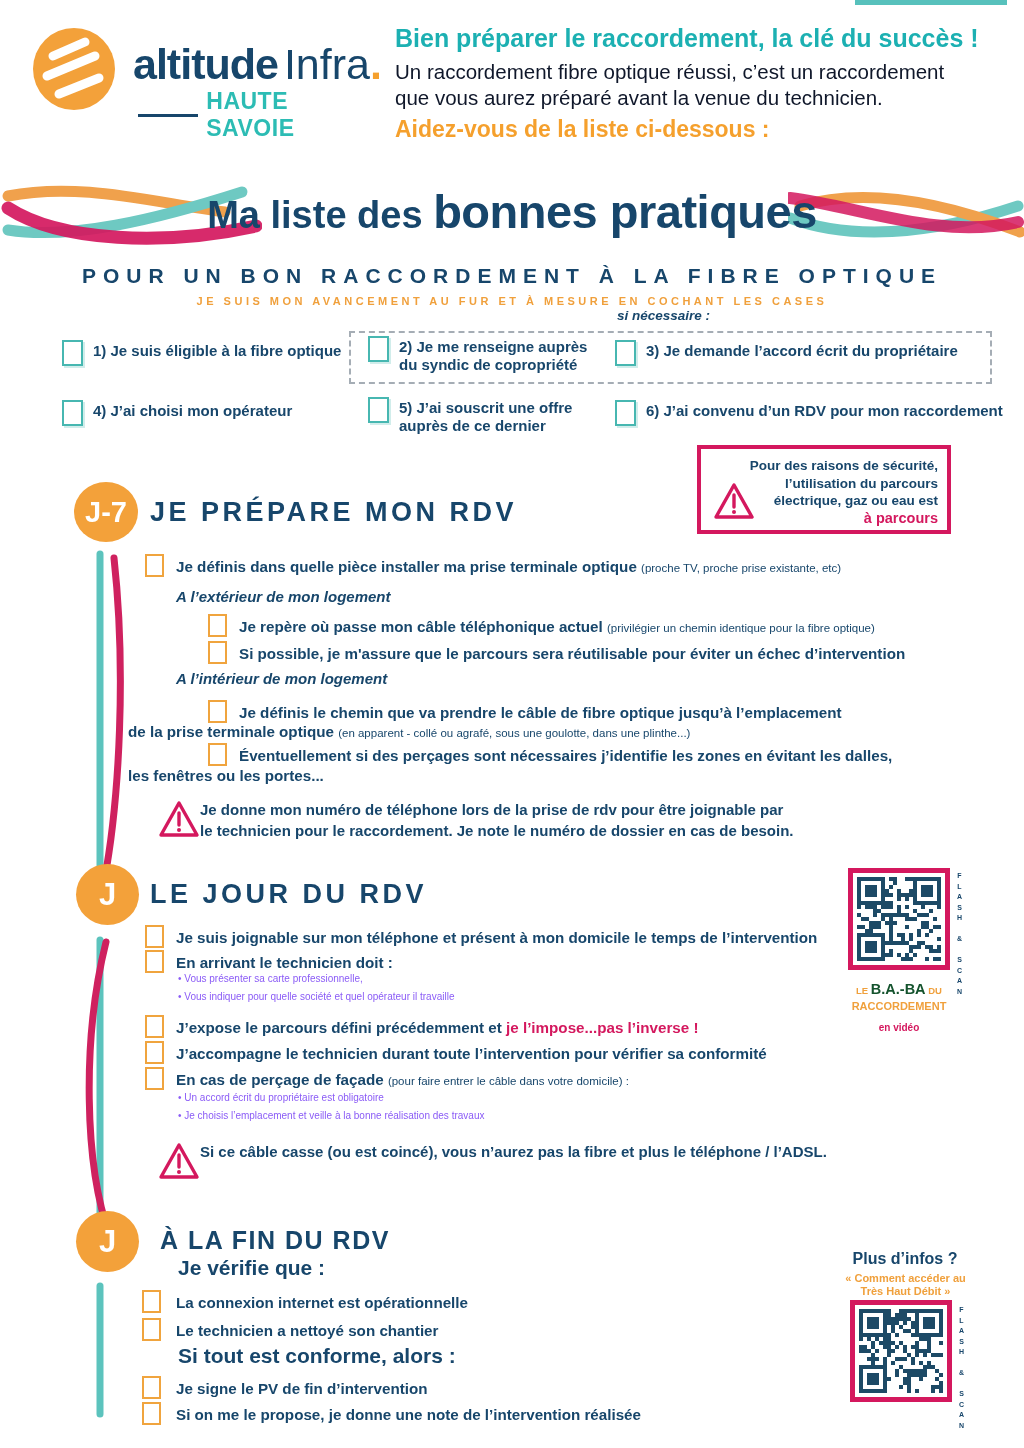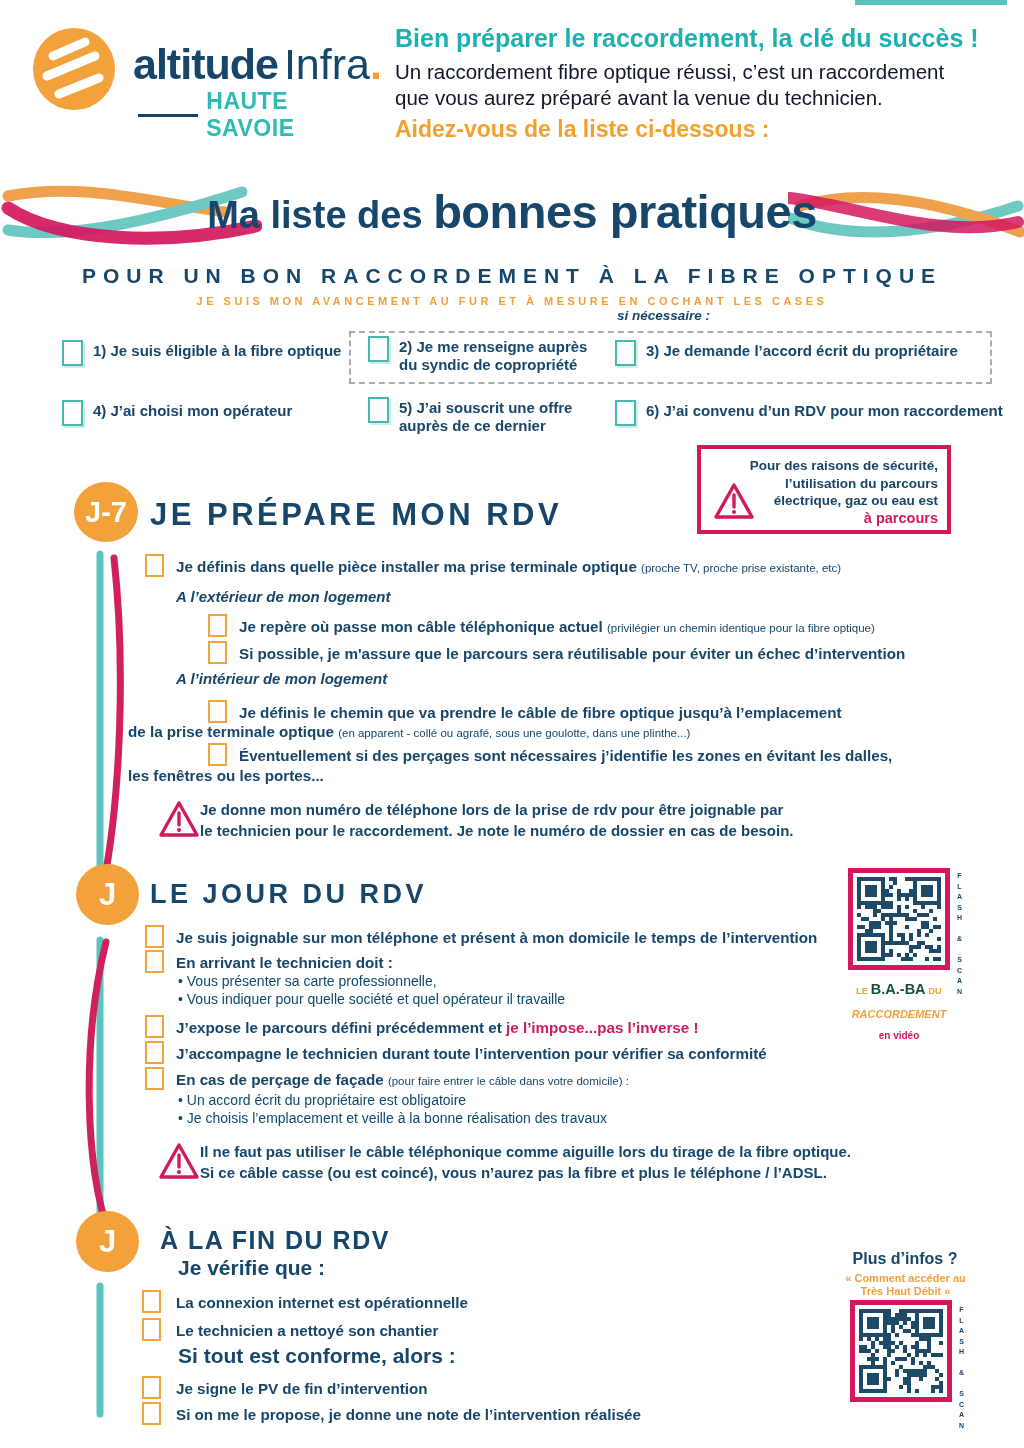--- a/index.html
+++ b/index.html
@@ -56,39 +56,39 @@
   .badge { position:absolute; background:#f3a13a; color:#fff; border-radius:50%;
            display:flex; align-items:center; justify-content:center; font-weight:800; }
   .badge.j7 { left:74px; top:482px; width:64px; height:60px; font-size:29px; }
   .badge.j1 { left:76px; top:864px; width:63px; height:61px; font-size:31px; }
   .badge.j2 { left:76px; top:1211px; width:63px; height:61px; font-size:31px; }
   .sec-title { position:absolute; font-weight:800; color:#17466b; letter-spacing:3.5px; white-space:nowrap; }
 
   .txt { position:absolute; font-size:15.2px; font-weight:600; color:#17466b; line-height:19px; white-space:nowrap; }
   .note { font-size:11.5px; font-weight:500; letter-spacing:0; }
   .italic-sub { position:absolute; font-size:15px; font-style:italic; font-weight:700; color:#17466b; }
-  .bullet { position:absolute; font-size:14px; font-weight:500; color:#0c4a6e; white-space:nowrap; }
+  .bullet { position:absolute; font-size:10px; font-weight:500; color:#8b5cf6; white-space:nowrap; }
   .hl-pink { color:#d4185e; font-weight:800; }
   .subhead { position:absolute; font-size:21px; font-weight:800; color:#17466b; white-space:nowrap; }
 
   .warn { position:absolute; display:flex; align-items:flex-start; }
   .warn .tri { flex:none; width:42px; height:40px; }
   .warn-text { font-size:15px; font-weight:600; color:#17466b; line-height:21px; white-space:nowrap; }
 
   
   .qr-frame { position:absolute; border:5px solid #d4185e; background:#fff; padding:4px; }
   .qr-grid { width:84px; height:84px; display:grid; grid-template-columns:repeat(21,1fr); grid-auto-rows:1fr; }
   .qr-grid i { display:block; }
   .qr-grid i.on { background:#1d4a66; }
   .vtext { position:absolute; writing-mode:vertical-rl; text-orientation:upright;
            font-size:7px; letter-spacing:3.5px; color:#17466b; font-weight:700; }
   .qr-cap { position:absolute; text-align:center; }
   .cap-small { font-size:9.5px; font-weight:700; color:#f0a03c; }
   .cap-big { font-size:14.5px; font-weight:800; color:#14532d; }
-  .cap-line2 { font-size:11px; font-weight:700; color:#f0a03c; margin-top:10px;font-style:italic; }
+  .cap-line2 { font-size:11px; font-weight:700; color:#f0a03c; margin-top:2px; }
   .cap-line3 { font-size:10px; font-weight:800; color:#d4185e; margin-top:10px; }
   .qr2-title { position:absolute; font-size:16px; font-weight:600; color:#17466b; text-align:center; }
   .qr2-sub { position:absolute; font-size:11px; font-weight:700; color:#f0a03c; text-align:center; line-height:13px; }
 </style>
 </head>
 <body>
 
 <div class="page">
 
   <div class="topbar"></div>
@@ -184,21 +184,21 @@
 
   <svg style="position:absolute; left:80px; top:538px; width:60px; height:885px;" viewBox="0 0 60 885">
     <line x1="20" y1="16" x2="20" y2="342" stroke="#5cc3bd" stroke-width="7" stroke-linecap="round"></line>
     <path d="M34,20 C46,130 40,260 24,344" stroke="#cf215f" stroke-width="7" fill="none" stroke-linecap="round"></path>
     <line x1="20" y1="402" x2="20" y2="698" stroke="#5cc3bd" stroke-width="7" stroke-linecap="round"></line>
     <path d="M26,404 C2,500 4,628 30,698" stroke="#cf215f" stroke-width="7" fill="none" stroke-linecap="round"></path>
     <line x1="20" y1="748" x2="20" y2="876" stroke="#5cc3bd" stroke-width="7" stroke-linecap="round"></line>
   </svg>
 
   <div class="badge j7">J-7</div>
-  <div class="sec-title" style="left:150px; top:497px; font-size:31px;">JE PRÉPARE MON RDV</div>
+  <div class="sec-title" style="left:150px; top:497px; font-size:27px;">JE PRÉPARE MON RDV</div>
 
   <span class="cb orange" style="position:absolute; left:145px; top:554px;"></span>
   <div class="txt" style="left:176px; top:557px;"><span>Je définis dans quelle pièce installer ma prise terminale optique </span><span class="note">(proche TV, proche prise existante, etc)</span></div>
 
   <div class="italic-sub" style="left:176px; top:588px;">A l’extérieur de mon logement</div>
 
   <span class="cb orange" style="position:absolute; left:208px; top:614px;"></span>
   <div class="txt" style="left:239px; top:617px;"><span>Je repère où passe mon câble téléphonique actuel </span><span class="note">(privilégier un chemin identique pour la fibre optique)</span></div>
 
   <span class="cb orange" style="position:absolute; left:208px; top:641px;"></span>
@@ -248,21 +248,20 @@
   <div class="bullet" style="left:178px; top:1092px;">• Un accord écrit du propriétaire est obligatoire</div>
   <div class="bullet" style="left:178px; top:1110px;">• Je choisis l’emplacement et veille à la bonne réalisation des travaux</div>
 
   <div class="warn" style="left:158px; top:1141px;">
     <svg class="tri" viewBox="0 0 42 40">
       <path d="M21 4 L39 36 H3 Z" fill="none" stroke="#d4185e" stroke-width="3.4" stroke-linejoin="round"></path>
       <line x1="21" y1="14" x2="21" y2="26" stroke="#d4185e" stroke-width="3.4" stroke-linecap="round"></line>
       <circle cx="21" cy="31" r="2" fill="#d4185e"></circle>
     </svg>
     <div class="warn-text">
-      <div>Il ne faut pas utiliser le câble téléphonique comme aiguille lors du tirage de la fibre optique.</div>
       <div>Si ce câble casse (ou est coincé), vous n’aurez pas la fibre et plus le téléphone / l’ADSL.</div>
     </div>
   </div>
 
   <div class="qr-frame" style="left:848px; top:868px;">
     <div class="qr-grid">
         <i class="on"></i>
         <i class="on"></i>
         <i class="on"></i>
         <i class="on"></i>

